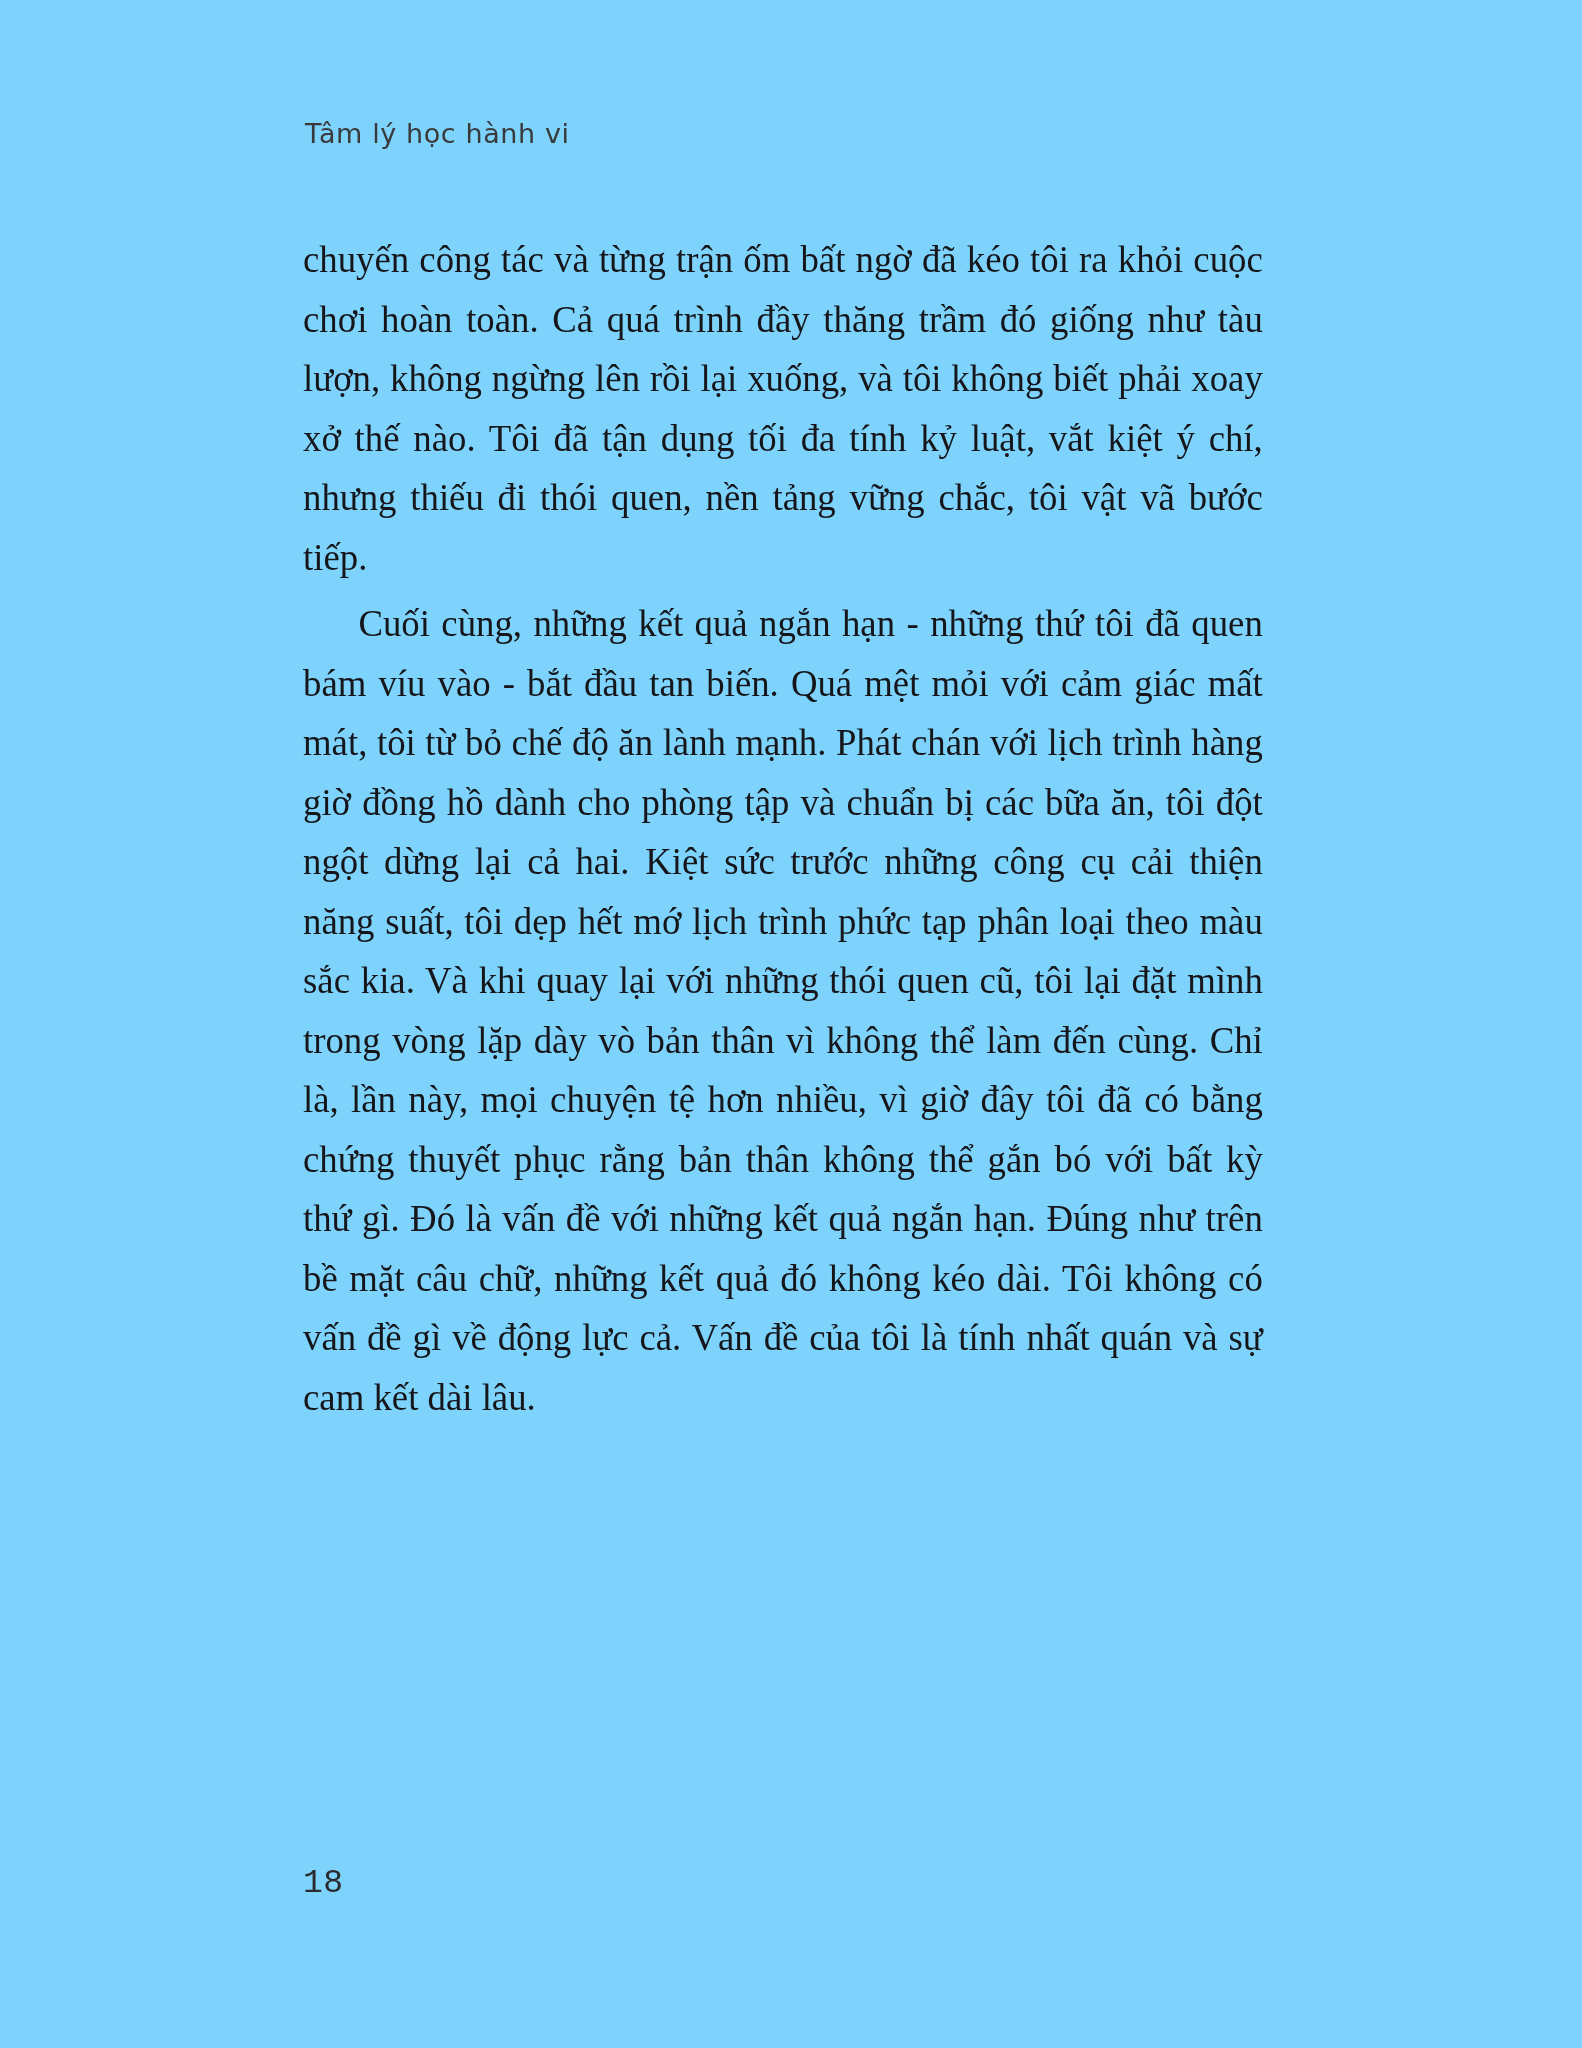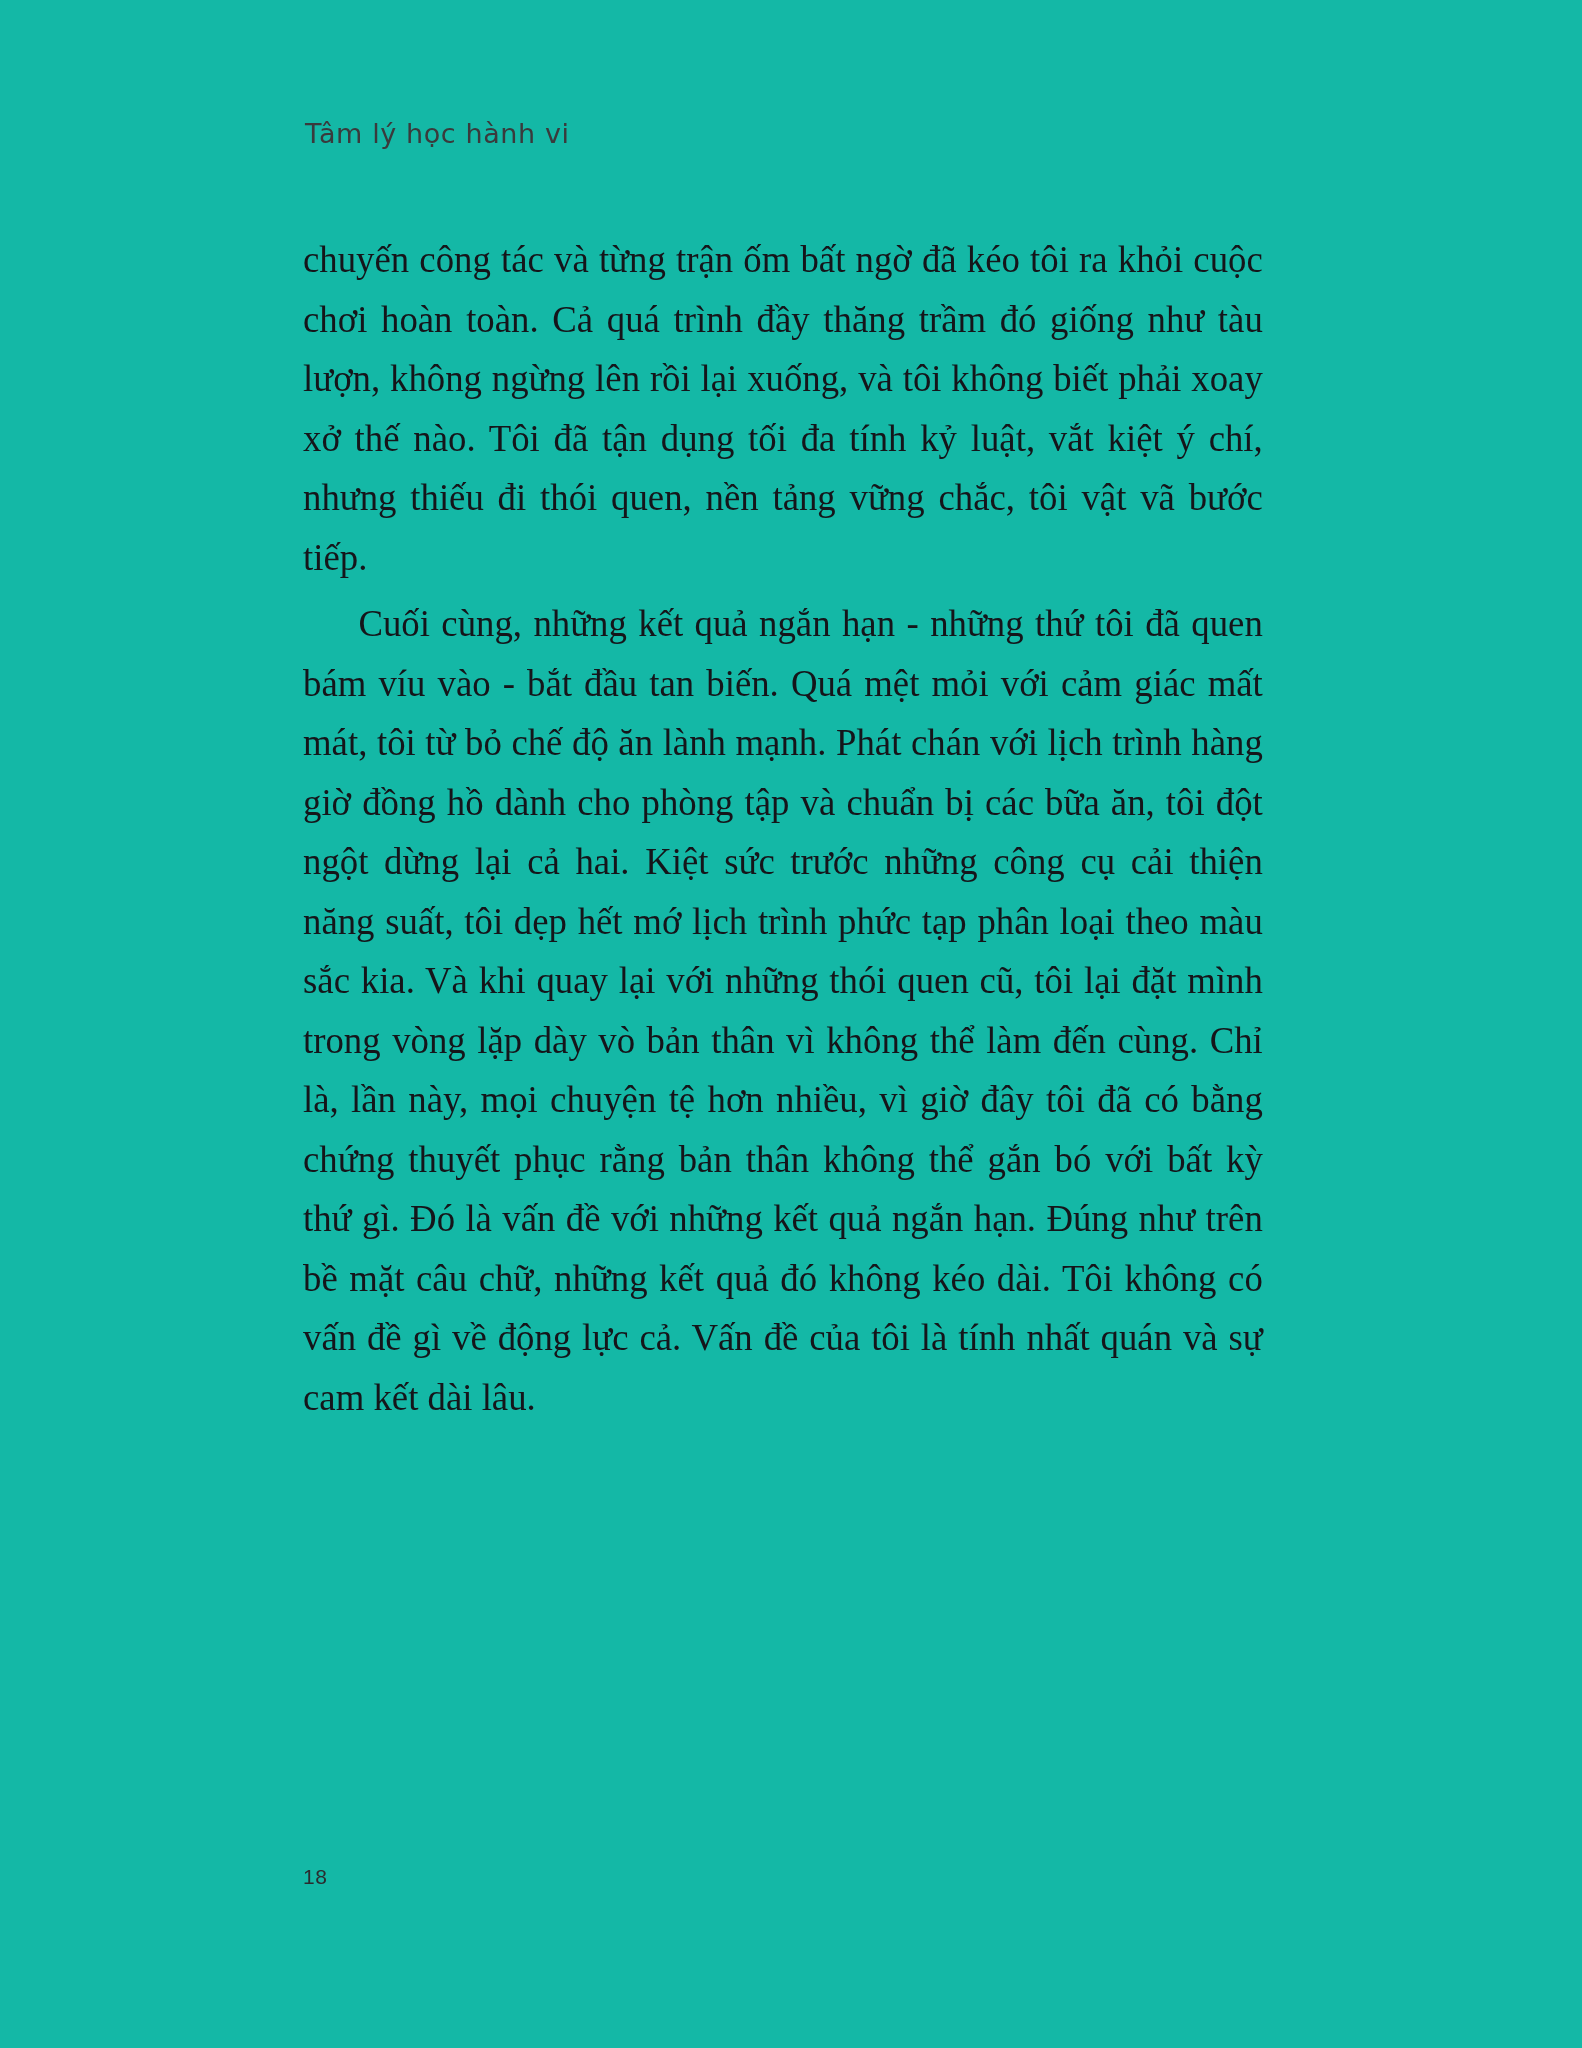--- a/index.html
+++ b/index.html
@@ -7,21 +7,21 @@
     padding: 0;
     background: #ffffff;
   }
   body {
     font-family: "Liberation Serif", "DejaVu Serif", serif;
   }
   .page {
     position: relative;
     width: 1582px;
     height: 2048px;
-    background: #14b8a6;
+    background: #7dd3fc;
     box-sizing: border-box;
     overflow: hidden;
   }
   .page-inner {
     position: absolute;
     left: 0;
     top: 0;
     width: 1582px;
     height: 2048px;
   }
@@ -71,22 +71,22 @@
     display: inline-block;
     width: 100%;
   }
   p.para.no-stretch::after {
     content: none;
   }
   .folio {
     position: absolute;
     left: 303px;
     top: 1865px;
-    font-family: Liberation Sans, sans-serif;
-    font-size: 21px;
+    font-family: Liberation Mono, monospace;
+    font-size: 33px;
     color: #2b2b2e;
     letter-spacing: 0.5px;
   }
 </style>
 </head>
 <body>
 
 <div class="page">
   <div class="page-inner">
 

